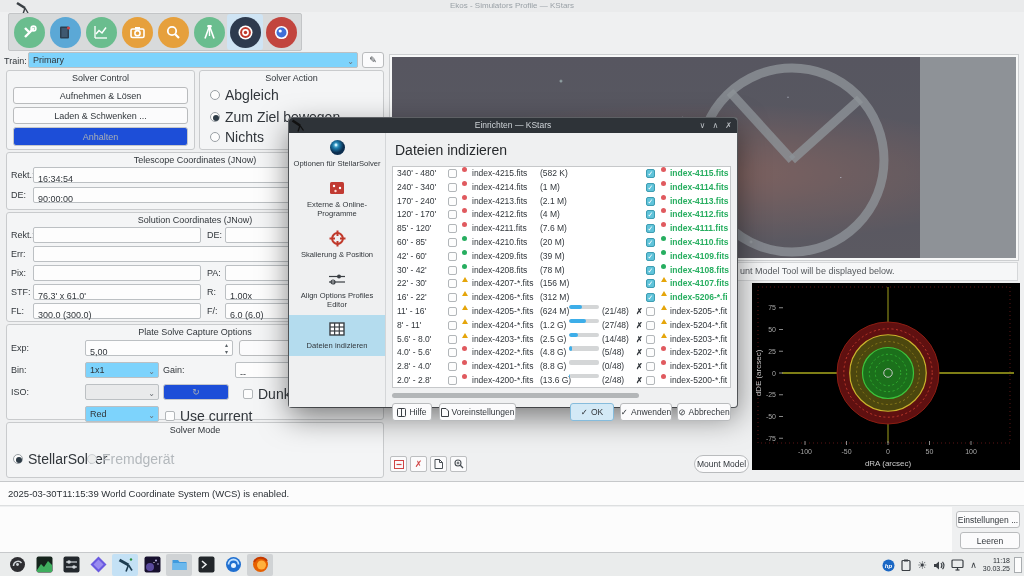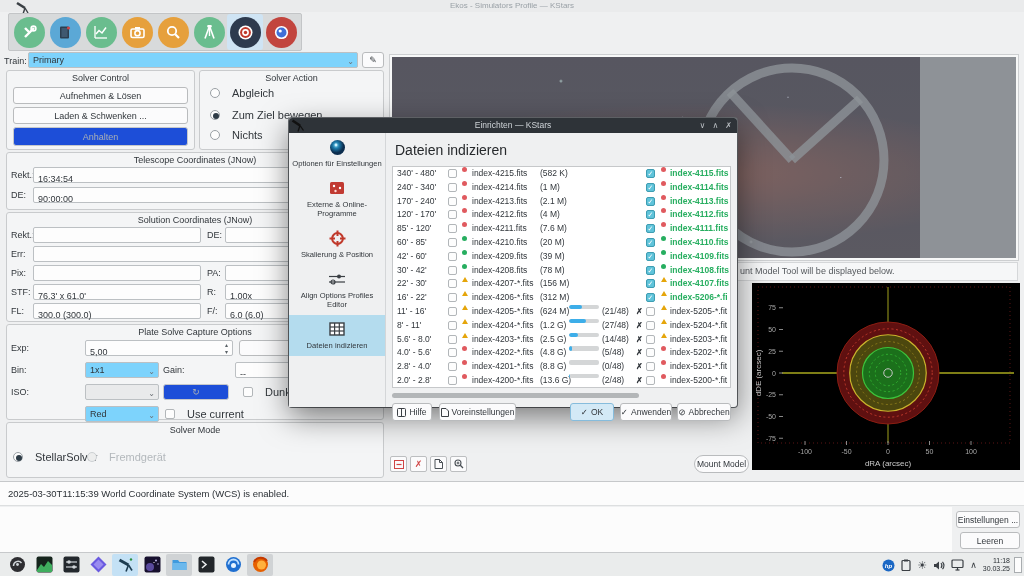--- a/index.html
+++ b/index.html
@@ -18,21 +18,21 @@
   
   .lbl { position:absolute; font-size:9px; color:#31363b; }
   .field { position:absolute; background:#fdfdfd; border:1px solid #bcc0c3; border-radius:2px; font-size:9px; color:#31363b; padding:4px 4px; line-height:14px; height:16px; }
   .select { position:absolute; background:#7dd3fc; border:1px solid #bcc0c3; border-radius:2px; font-size:9px; color:#31363b; padding:0 4px; line-height:14px; height:16px; }
   .select .chev { position:absolute; right:3px; top:2px; color:#6a7075; font-size:8px; }
   .select.dis { background:#e9eaeb; color:#b0b4b8; }
   .btn { position:absolute; background:#fbfbfc; border:1px solid #b9bbbd; border-radius:3px; font-size:9px; color:#31363b; text-align:center; display:flex; align-items:center; justify-content:center; gap:3px; }
   .btn.dis { background:#1d4ed8; color:#aab0b4; border-color:#c6c8ca; }
   .group { position:absolute; background:#f4f5f6; border:1px solid #c9cbcd; border-radius:3px; }
   .group > .gtitle { position:absolute; top:2px; left:0; right:0; text-align:center; font-size:9px; color:#31363b; }
-  .radio { position:absolute; display:flex; align-items:center; gap:12px; font-size:11px; color:#31363b; }
+  .radio { position:absolute; display:flex; align-items:center; gap:5px; font-size:14px; color:#31363b; }
   .radio .dot { width:10px; height:10px; border-radius:50%; border:1px solid #9aa0a5; background:#fdfdfd; position:relative; }
   .radio.on .dot::after { content:""; position:absolute; left:2px; top:2px; width:6px; height:6px; border-radius:50%; background:#2d3b46; }
   .radio.dis { color:#b3b8bc; } .radio.dis .dot { border-color:#ccd0d3; background:#eceded; }
   .check { display:inline-block; width:10px; height:10px; border:1px solid #b2b6b9; border-radius:2px; background:#fdfdfd; }
   .spin-arrows { position:absolute; right:4px; top:1px; font-size:6px; color:#5c6368; line-height:7px; text-align:center; }
 
   
   .preview { position:absolute; left:390px; top:55px; width:628px; height:205px; background:#8e9297; border:2px solid #f7f8f8; outline:1px solid #cdcfd1; overflow:hidden; }
   .starfield { position:absolute; left:0; top:0; width:528px; height:100%;
     background-image:
@@ -523,21 +523,21 @@
                 <radialGradient id="sg" cx="40%" cy="35%">
                   <stop offset="0%" stop-color="#7ed8f0"></stop>
                   <stop offset="45%" stop-color="#1b78a8"></stop>
                   <stop offset="100%" stop-color="#0c2d4e"></stop>
                 </radialGradient>
               </defs>
               <circle cx="8.5" cy="8.5" r="7.5" fill="url(#sg)"></circle>
               <circle cx="7" cy="6" r="1.4" fill="#cdf1ff"></circle>
             </svg>
           </div>
-          <div>Optionen für Einstellungen</div>
+          <div>Optionen für StellarSolver</div>
         </div>
         <div class="side-item">
           <div class="side-ico">
             <svg width="16" height="14" viewBox="0 0 16 14">
               <rect x="1" y="1" width="14" height="12" rx="1.5" fill="#c13a32"></rect>
               <circle cx="5" cy="5" r="1.2" fill="#fff"></circle>
               <circle cx="11" cy="7" r="1.2" fill="#fff"></circle>
               <circle cx="6.5" cy="10" r="1.2" fill="#ffd9d6"></circle>
             </svg>
           </div>

